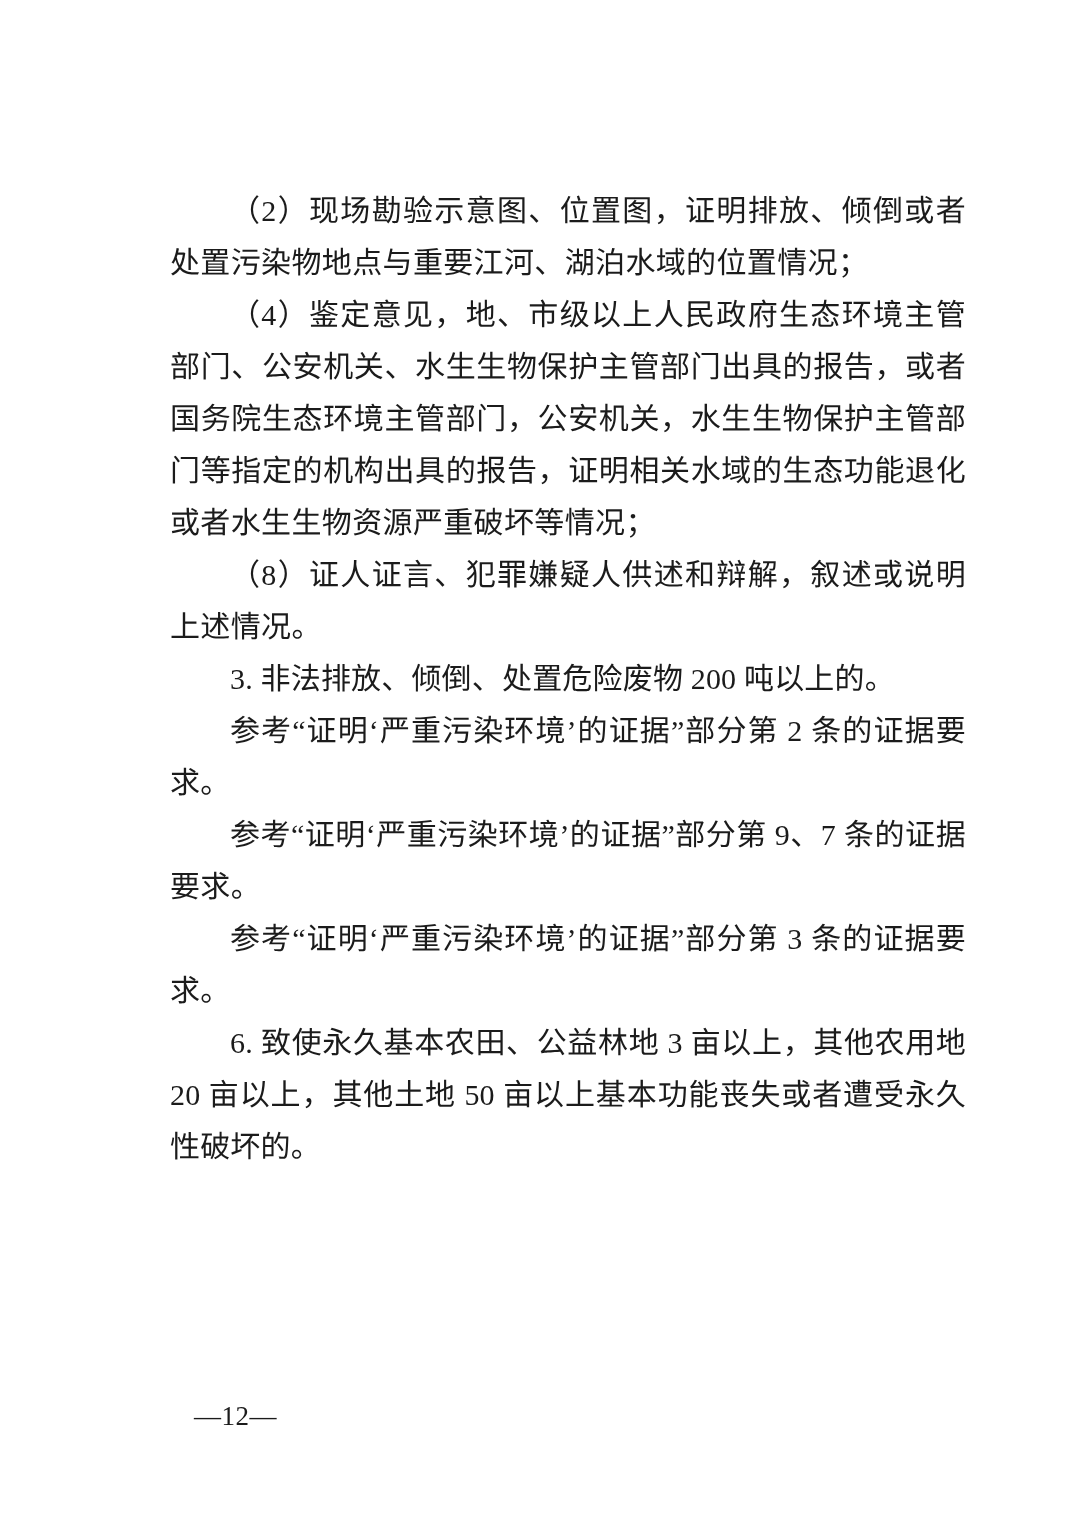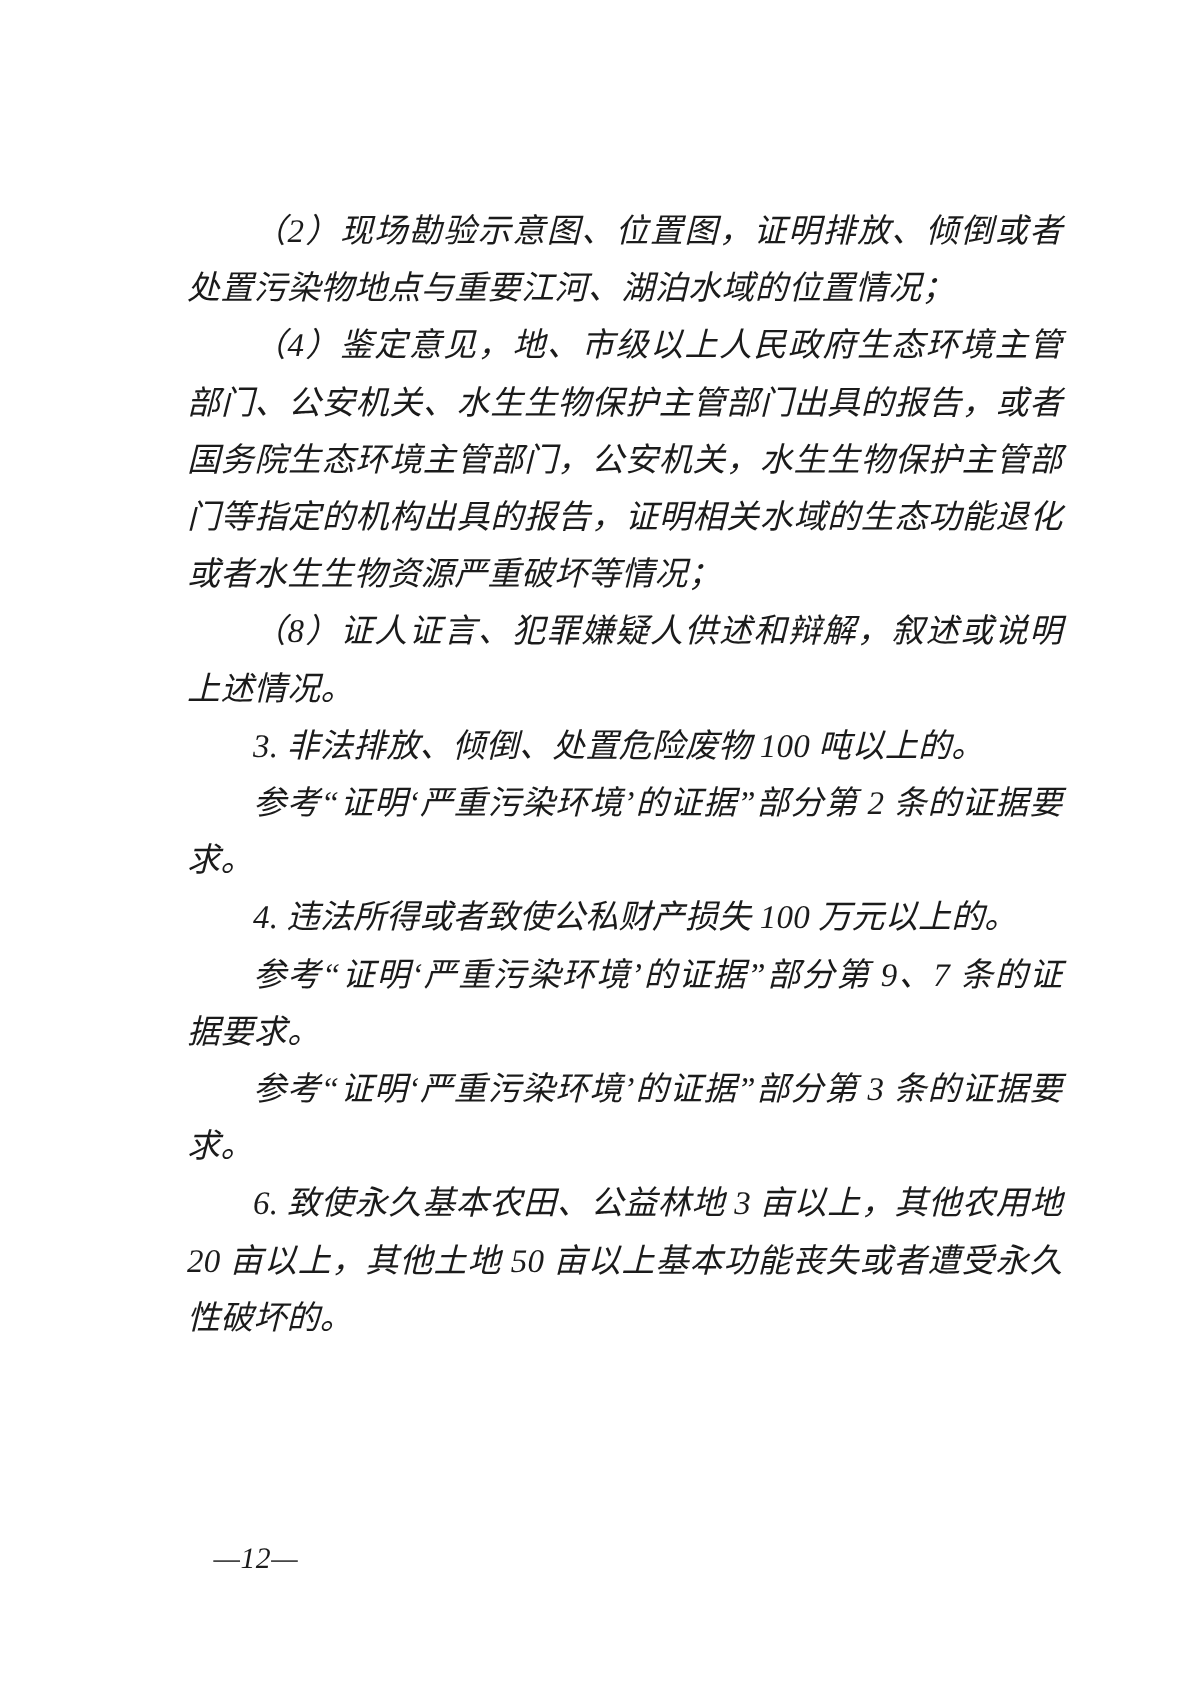--- a/index.html
+++ b/index.html
@@ -10,21 +10,20 @@
   }
 
   .page {
     position: relative;
     width: 1080px;
     height: 1530px;
     background: #ffffff;
     overflow: hidden;
     font-family: "Liberation Serif", "DejaVu Serif", serif;
     color: #1b1b1b;
-    font-style: italic;
     -webkit-font-smoothing: antialiased;
   }
 
   
   .body-column {
     position: absolute;
     left: 170px;
     top: 185px;
     width: 796px;
   }
@@ -74,25 +73,24 @@
 <div class="page">
 
   <div class="body-column">
 
     <p class="para">（2）现场勘验示意图、位置图，证明排放、倾倒或者处置污染物地点与重要江河、湖泊水域的位置情况；</p>
 
     <p class="para">（4）鉴定意见，地、市级以上人民政府生态环境主管部门、公安机关、水生生物保护主管部门出具的报告，或者国务院生态环境主管部门，公安机关，水生生物保护主管部门等指定的机构出具的报告，证明相关水域的生态功能退化或者水生生物资源严重破坏等情况；</p>
 
     <p class="para">（8）证人证言、犯罪嫌疑人供述和辩解，叙述或说明上述情况。</p>
 
-    <p class="para numbered">3. 非法排放、倾倒、处置危险废物 100 吨以上的。</p>
+    <p class="para numbered">3. 非法排放、倾倒、处置危险废物 200 吨以上的。</p>
 
     <p class="para">参考“证明‘严重污染环境’的证据”部分第 2 条的证据要求。</p>
 
-    <p class="para numbered">4. 违法所得或者致使公私财产损失 100 万元以上的。</p>
 
     <p class="para">参考“证明‘严重污染环境’的证据”部分第 9、7 条的证据要求。</p>
 
 
     <p class="para">参考“证明‘严重污染环境’的证据”部分第 3 条的证据要求。</p>
 
     <p class="para numbered">6. 致使永久基本农田、公益林地 3 亩以上，其他农用地 20 亩以上，其他土地 50 亩以上基本功能丧失或者遭受永久性破坏的。</p>
 
 
   </div>

